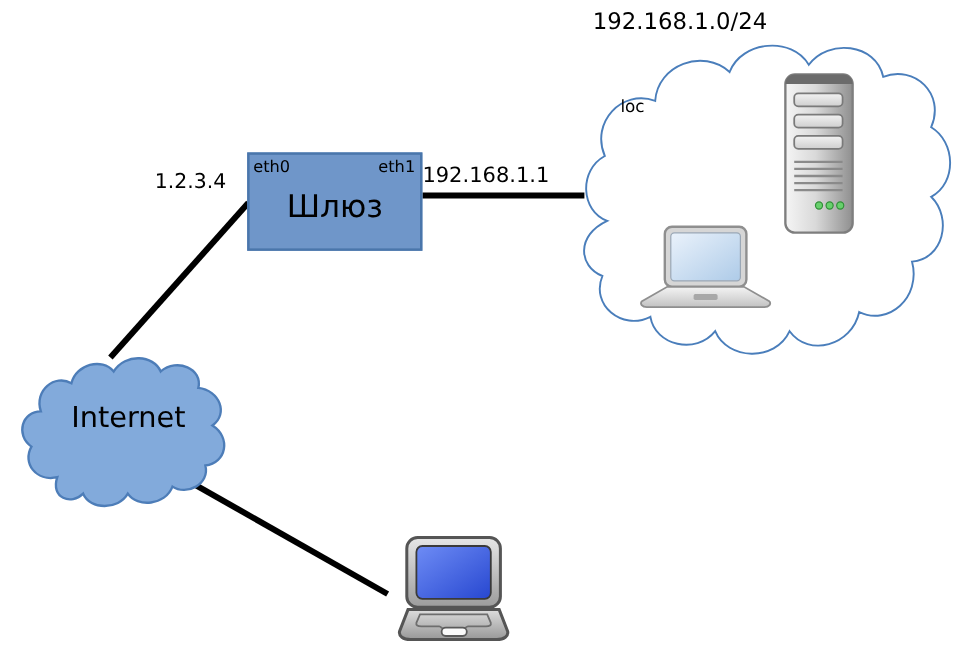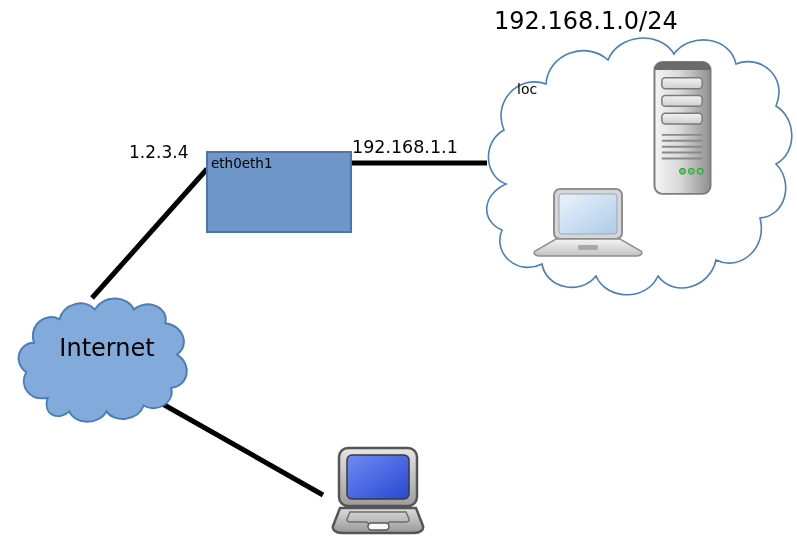--- a/index.html
+++ b/index.html
@@ -30,32 +30,32 @@
   
   .links{position:absolute;left:0;top:0;width:797px;height:543px;}
   .link{stroke:var(--line-color);stroke-width:5;}
 
   
   .lan-cloud-path{fill:#ffffff;stroke:var(--lan-cloud-stroke);stroke-width:1.6;}
   .internet-cloud-path{fill:var(--internet-fill);stroke:var(--internet-stroke);stroke-width:2;}
 
   
   .lbl{position:absolute;white-space:nowrap;color:var(--text-color);}
-  .lbl-subnet{left:494px;top:7px;font-size:24px;}
+  .lbl-subnet{left:494px;top:7px;font-size:19px;}
   .lbl-loc{left:517px;top:81px;font-size:14px;}
   .lbl-wan-ip{left:129px;top:142px;width:74px;font-size:17px;text-align:left;}
   .lbl-lan-ip{left:352px;top:137px;font-size:17.5px;}
   .lbl-internet{position:absolute;left:0;top:46px;width:100%;text-align:center;font-size:24px;}
 
   
   .gateway{
     left:206px;top:127px;width:146px;height:82px;
     background:var(--gateway-fill);
     border:2px solid var(--gateway-border);
-    display:flex;margin-top:24px;
+    display:flex;flex-direction:column;
   }
   .gateway-ifaces{
     display:flex;justify-content:space-between;
     padding:3px 4px 0 3px;font-size:13.5px;line-height:1.1;
   }
   .gateway-name{
     flex:1;display:flex;align-items:center;justify-content:center;
     font-size:26px;margin-top:-8px;
   }
 
@@ -136,20 +136,21 @@
     <rect x="28" y="7" width="58" height="40" rx="3" fill="url(#lapScreen)" stroke="#9aa7b5" stroke-width="1"></rect>
     <path d="M 25,52 L 89,52 L 110,64 C 112,66 110,69 106,69 L 8,69 C 4,69 2,66 4,64 Z" fill="url(#lapBase)" stroke="#8f8f8f" stroke-width="1.5"></path>
     <rect x="47" y="58" width="20" height="5" rx="1.5" fill="#a8a8a8"></rect>
   </svg>
 
   <div class="abs gateway">
     <div class="gateway-ifaces">
       <span>eth0</span>
       <span>eth1</span>
     </div>
+    <div class="gateway-name">Шлюз</div>
   </div>
 
   <div class="abs internet-cloud-wrap">
     <svg width="182" height="142" viewBox="0 0 185 145">
       <path class="internet-cloud-path" d="M 32,112
         C 14,116 2,100 10,86
         C -4,76 2,56 18,56
         C 12,38 30,24 44,32
         C 48,16 70,10 80,22
         C 90,6 114,8 120,22

